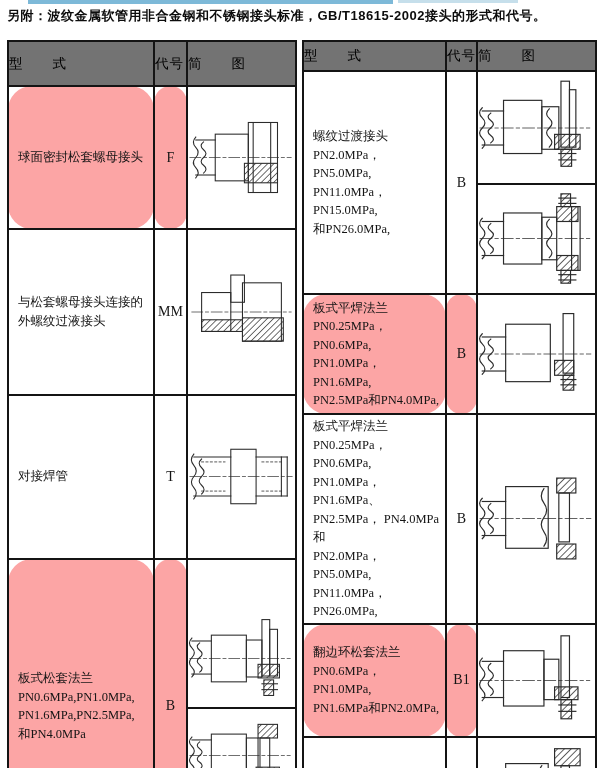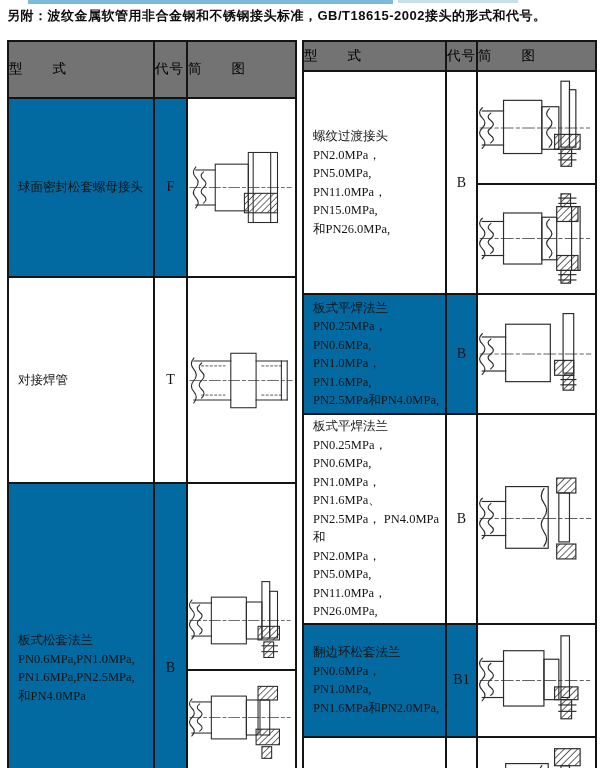--- a/index.html
+++ b/index.html
@@ -24,21 +24,21 @@
   td.type{
     text-align:left;padding:2px 4px 2px 9px;font-size:12.5px;line-height:18.5px;
     white-space:pre-line;color:#141414;
     font-family:"Liberation Serif","DejaVu Serif",serif;
   }
   td.code{
     text-align:center;font-size:14px;color:#141414;
     font-family:"Liberation Serif","DejaVu Serif",serif;
   }
   td.dcell{background:#fff;padding:0;}
-  .hl{background:#0369a1;}
+  .hl{background:#fca5a5;border-radius:24px;}
   .dwrap{width:100%;display:flex;align-items:center;justify-content:center;}
   svg.diag{display:block;stroke:#2b2b2b;stroke-width:1.1;fill:none;stroke-linecap:square;width:100%;height:100%;}
   .half{border-bottom:2px solid #141414;}
   .half:last-child{border-bottom:none;}
 </style>
 </head>
 <body>
 
 <svg width="0" height="0" style="position:absolute" aria-hidden="true">
   <defs>
@@ -76,20 +76,37 @@
                 <path d="M8 25 q-5 5.25 0 10.5 q5 5.25 0 10.5 q-5 5.25 0 10.5 q5 5.25 0 10.5"></path>
                 <path d="M16 30 q-5 4 0 8 q5 4 0 8 q-5 4 0 8 q5 4 0 8"></path>
                 <line x1="8" y1="28" x2="28" y2="28"></line>
                 <line x1="8" y1="64" x2="28" y2="64"></line>
                 <rect x="28" y="22" width="34" height="48"></rect>
                 <rect x="62" y="10" width="30" height="72"></rect>
                 <line x1="67" y1="10" x2="67" y2="82"></line>
                 <line x1="85" y1="10" x2="85" y2="82"></line>
                 <rect x="58" y="52" width="34" height="20" fill="url(#hz)"></rect>
                 <line x1="2" y1="46" x2="106" y2="46" stroke-dasharray="11 3 3 3" stroke-width="0.7"></line>
+              </svg>
+            </div>
+          </td>
+    </tr>
+    <tr style="height:110px">
+      <td class="type">与松套螺母接头连接的
+外螺纹过液接头</td>
+      <td class="code">MM</td>
+      <td class="dcell">
+            <div class="dwrap" style="height:106px">
+              <svg class="diag" viewBox="0 0 110 92">
+                <rect x="14" y="26" width="30" height="40"></rect>
+                <rect x="56" y="16" width="40" height="60"></rect>
+                <rect x="44" y="8" width="14" height="28"></rect>
+                <rect x="14" y="54" width="42" height="12" fill="url(#hz)"></rect>
+                <rect x="56" y="52" width="42" height="24" fill="url(#hz)"></rect>
+                <line x1="4" y1="46" x2="106" y2="46" stroke-dasharray="11 3 3 3" stroke-width="0.7"></line>
               </svg>
             </div>
           </td>
     </tr>
     <tr style="height:109px">
       <td class="type">对接焊管</td>
       <td class="code">T</td>
       <td class="dcell">
             <div class="dwrap" style="height:105px">
               <svg class="diag" viewBox="0 0 110 92">

